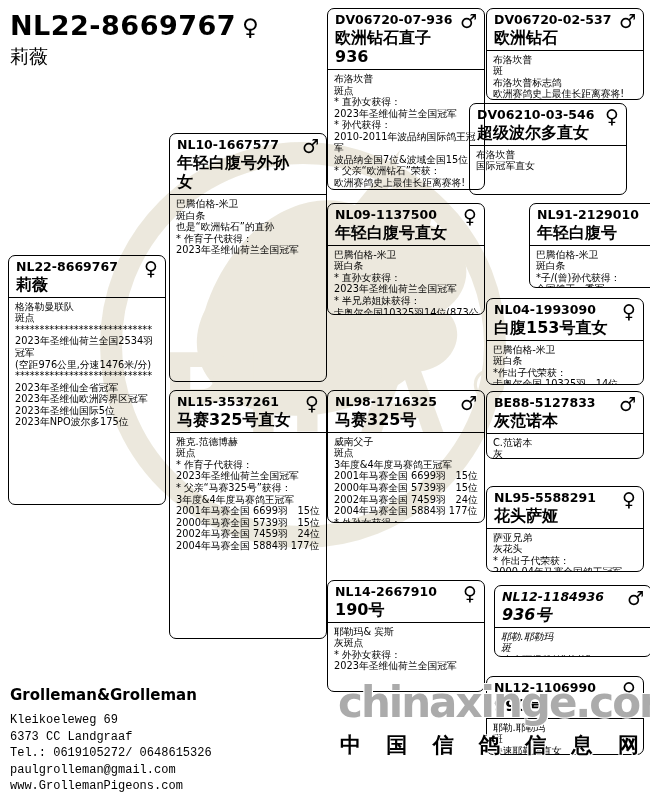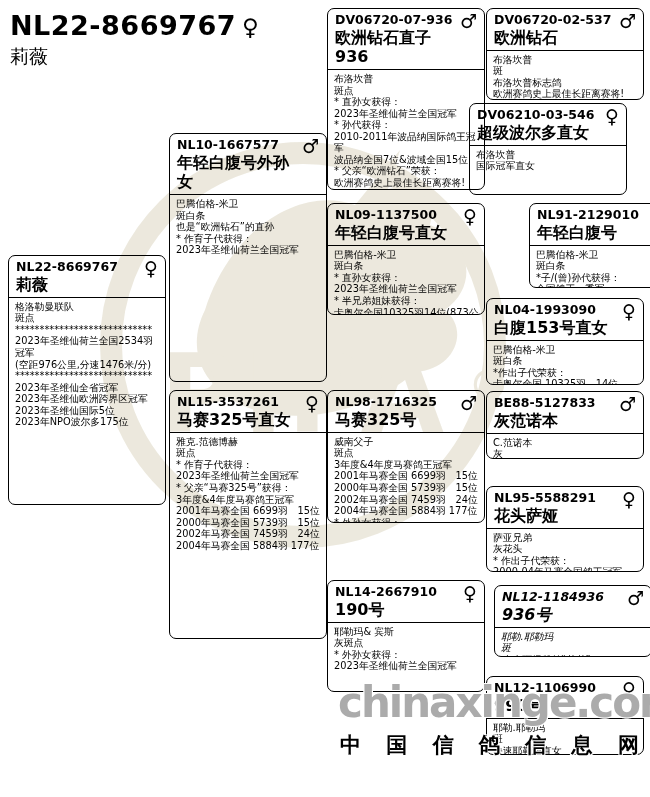--- a/index.html
+++ b/index.html
@@ -278,20 +278,28 @@
     <div class="hd">
         <div class="ring">NL12-1106990</div>
       <div class="bname">990号</div>
       <div class="sex">♀</div>
       </div>
     <div class="bd">耶勒.耶勒玛
 斑
 快速耶勒玛直女</div>
   </div>
 
+  <div class="owner">
+    <div class="oname">Grolleman&amp;Grolleman</div>
+    <div class="olines">Kleikoeleweg 69
+6373 CC  Landgraaf
+Tel.: 0619105272/ 0648615326
+paulgrolleman@gmail.com
+www.GrollemanPigeons.com</div>
+  </div>
 
   <div class="cx-wm">
     <div class="site">chinaxinge.com</div>
     <div class="site-cn">中 国 信 鸽 信 息 网</div>
   </div>
 
 
 </div>
 
 </body></html>

